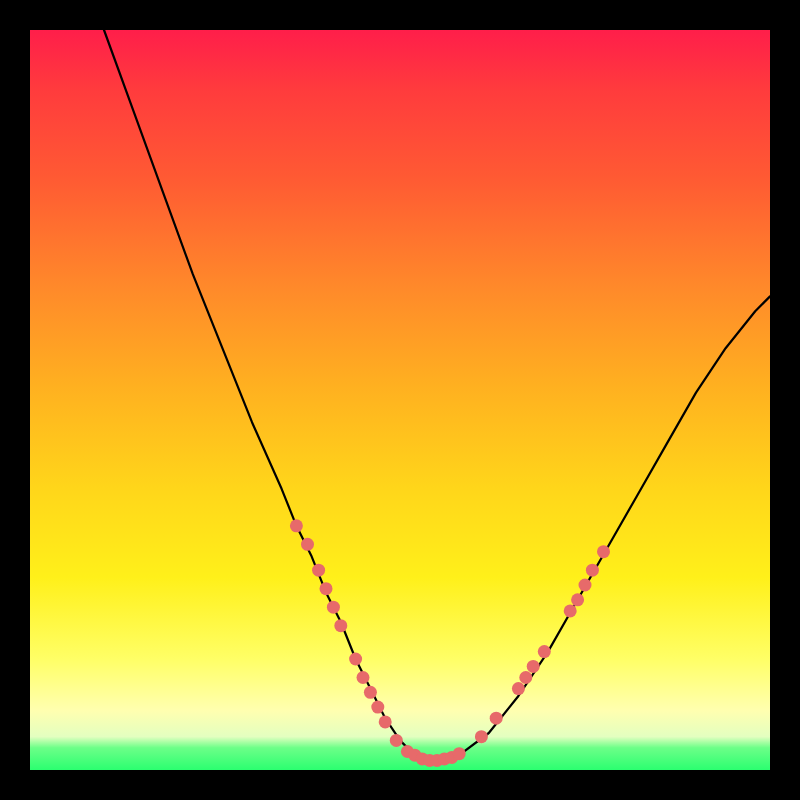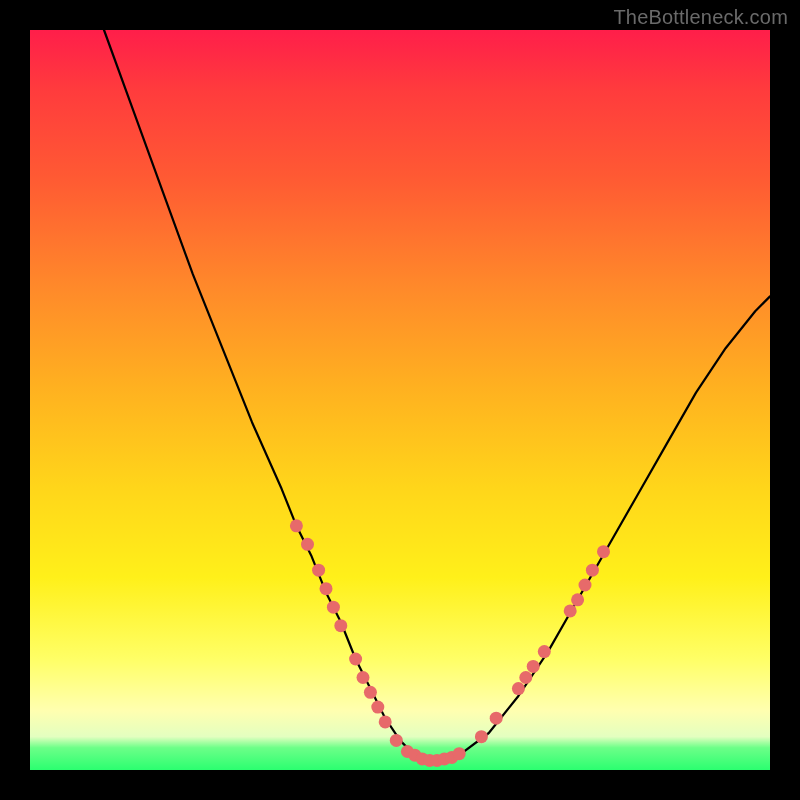--- a/index.html
+++ b/index.html
@@ -55,21 +55,20 @@
     width: 740px;
     height: 740px;
     overflow: visible;
   }
 </style>
 </head>
 <body>
 
 <div class="frame">
 
-  <div class="watermark">TheBottleneck.com</div>
 
   <div class="plot-area">
     <svg class="curve" viewBox="0 0 740 740">
       <path id="curve-path" fill="none" stroke="#000" stroke-width="2.2" stroke-linecap="round" stroke-linejoin="round" d="M74.0 0.0 L103.6 81.4 L133.2 162.8 L162.8 244.2 L192.4 318.2 L222.0 392.2 L251.6 458.8 L266.4 495.8 L281.2 525.4 L296.0 562.4 L310.8 592.0 L325.6 629.0 L340.4 658.6 L355.2 688.2 L370.0 710.4 L384.8 725.2 L399.6 732.6 L414.4 732.6 L429.2 725.2 L458.8 703.0 L488.4 666.0 L518.0 621.6 L547.6 569.8 L577.2 518.0 L606.8 466.2 L636.4 414.4 L666.0 362.6 L695.6 318.2 L725.2 281.2 L740.0 266.4"></path>
       <g id="markers-group">
           <circle cx="266.4" cy="495.8" r="6.5" fill="#e76a6a"></circle>
           <circle cx="277.5" cy="514.3" r="6.5" fill="#e76a6a"></circle>
           <circle cx="288.6" cy="540.2" r="6.5" fill="#e76a6a"></circle>
           <circle cx="296.0" cy="558.7" r="6.5" fill="#e76a6a"></circle>
           <circle cx="303.4" cy="577.2" r="6.5" fill="#e76a6a"></circle>

